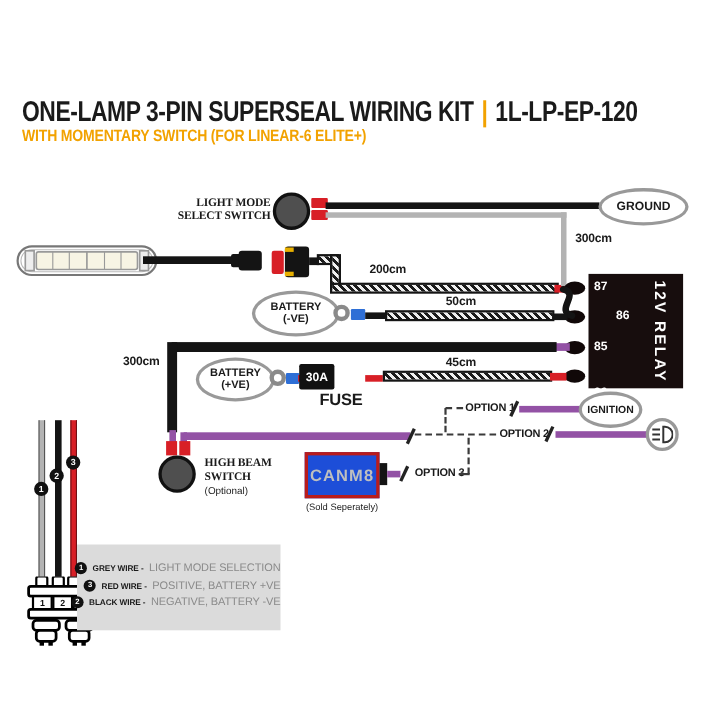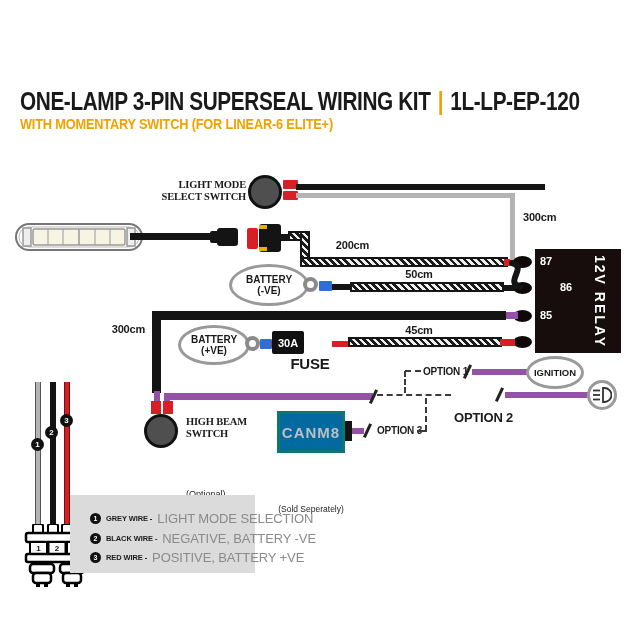--- a/index.html
+++ b/index.html
@@ -8,21 +8,21 @@
   .abs{position:absolute;}
   
   .title{top:86px;left:20px;white-space:nowrap;font-weight:bold;font-size:26px;
          letter-spacing:-.5px;transform:scaleX(.8);transform-origin:0 50%;display:flex;gap:9px;align-items:baseline;}
   .title .sep{color:var(--accent);}
   .subtitle{top:115px;left:20px;white-space:nowrap;font-weight:bold;font-size:15px;color:var(--accent);
             transform:scaleX(.85);transform-origin:0 50%;letter-spacing:-.2px;}
   
   .lbl{font-weight:bold;font-size:11px;letter-spacing:-.2px;white-space:nowrap;}
   .lbl-s{font-weight:bold;font-size:10.5px;line-height:11.5px;letter-spacing:-.2px;white-space:nowrap;font-family:Liberation Serif, serif;}
-  .note{font-size:9px;color:#222;font-weight:normal;margin-top:48px;}
+  .note{font-size:9px;color:#222;font-weight:normal;}
   .ctr{text-align:center;}
   .rgt{text-align:right;}
   
   .wire{background:var(--wire-black);}
   .w-grey{background:var(--wire-grey);}
   .w-red{background:var(--wire-red);}
   .w-purple{background:var(--wire-purple);}
   .w-blue{background:var(--crimp-blue);border-radius:1px;}
   .loom{border:2px solid #151515;background:repeating-linear-gradient(45deg,#efefef 0 2.5px,#1a1a1a 2.5px 5px);box-sizing:border-box;}
   
@@ -38,27 +38,27 @@
   
   .ring{border:4px solid #8a8a8a;background:#fff;border-radius:50%;box-sizing:border-box;}
   .cut{width:2.5px;height:15px;background:#222;transform:rotate(25deg);}
   .dash-h{border-top:2px dashed #3a3a3a;height:0;}
   .dash-v{border-left:2px dashed #3a3a3a;width:0;}
   .badge{width:13px;height:13px;border-radius:50%;background:#111;color:#fff;font-size:8px;font-weight:bold;
          display:flex;align-items:center;justify-content:center;}
   .switch-knob{background:#4f4f4f;border:3px solid #111;border-radius:50%;box-sizing:border-box;}
   
   .legend{background:var(--legend-bg);padding:16px 0 0 20px;box-sizing:border-box;display:flex;flex-direction:column;gap:4.5px;}
-  .legend-row{display:flex;align-items:center;gap:5px;}
+  .legend-row{display:flex;align-items:center;gap:5px;justify-content:flex-end;}
   .legend-row .badge{width:11px;height:11px;font-size:7px;flex:0 0 auto;}
   .legend-row b{font-size:7.5px;letter-spacing:-.1px;white-space:nowrap;}
-  .legend-row .desc{font-size:13px;color:#8a8a8a;letter-spacing:-.1px;white-space:nowrap;}
+  .legend-row .desc{font-size:10px;color:#8a8a8a;letter-spacing:-.1px;white-space:nowrap;}
   .fusebox{background:#111;border-radius:2px;color:#fff;font-weight:bold;font-size:11px;
            display:flex;align-items:center;justify-content:center;}
-  .canm8{background:#0369a1;border:3px solid #0f766e;box-sizing:border-box;display:flex;align-items:center;justify-content:center;
+  .canm8{background:#1d4ed8;border:3px solid #b91c1c;box-sizing:border-box;display:flex;align-items:center;justify-content:center;
          color:#bfbfbf;font-weight:bold;font-size:15px;letter-spacing:1px;}
 </style>
 </head>
 <body>
 
 <div id="canvas">
 
   <div class="abs title">
     <span>ONE-LAMP 3-PIN SUPERSEAL WIRING KIT</span>
     <span class="sep">|</span>
@@ -100,20 +100,21 @@
   </div>
   <div class="abs switch-knob" style="left:248px;top:175px;width:34px;height:34px;"></div>
   <div class="abs w-red" style="left:283px;top:180px;width:15px;height:9px;border-radius:1px;"></div>
   <div class="abs w-red" style="left:283px;top:191px;width:15px;height:9px;border-radius:1px;"></div>
 
   <div class="abs wire" style="left:296px;top:184px;width:249px;height:6px;"></div>
   <div class="abs w-grey" style="left:296px;top:193px;width:219px;height:5px;"></div>
   <div class="abs w-grey" style="left:510px;top:193px;width:5px;height:67px;"></div>
   <div class="abs lbl" style="left:523px;top:211px;">300cm</div>
 
+  <div class="abs oval" style="left:544px;top:171px;width:82px;height:34px;font-size:11px;">GROUND</div>
 
   <div class="abs relay" style="left:535px;top:249px;width:86px;height:104px;"></div>
   <div class="abs pin-lbl" style="left:540px;top:255px;">87</div>
   <div class="abs pin-lbl" style="left:540px;top:281px;margin-left:20px;">86</div>
   <div class="abs pin-lbl" style="left:540px;top:309px;">85</div>
   <div class="abs pin-lbl" style="left:540px;top:351px;">30</div>
   <div class="abs relay-name" style="left:586px;top:249px;width:28px;height:104px;">12V RELAY</div>
   <div class="abs pin-dot" style="left:513px;top:256px;width:19px;height:12px;"></div>
   <div class="abs pin-dot" style="left:513px;top:282px;width:19px;height:12px;"></div>
   <div class="abs pin-dot" style="left:513px;top:310px;width:19px;height:12px;"></div>
@@ -167,21 +168,21 @@
 
   <div class="abs cut" style="left:372px;top:389px;"></div>
   <div class="abs dash-v" style="left:404px;top:371px;height:22px;"></div>
   <div class="abs dash-h" style="left:405px;top:370px;width:16px;"></div>
   <div class="abs lbl" style="left:423px;top:366px;font-size:10px;">OPTION 1</div>
   <div class="abs cut" style="left:466px;top:364px;"></div>
   <div class="abs w-purple" style="left:472px;top:369px;width:55px;height:6px;"></div>
   <div class="abs oval" style="left:526px;top:356px;width:58px;height:33px;font-size:9.5px;">IGNITION</div>
 
   <div class="abs dash-h" style="left:377px;top:394px;width:74px;"></div>
-  <div class="abs lbl" style="left:454px;top:389px;font-size:13px;margin-top:21px;">OPTION 2</div>
+  <div class="abs lbl" style="left:454px;top:389px;font-size:10px;">OPTION 2</div>
   <div class="abs cut" style="left:498px;top:387px;"></div>
   <div class="abs w-purple" style="left:505px;top:392px;width:84px;height:6px;"></div>
   <div class="abs oval" style="left:587px;top:380px;width:30px;height:30px;">
     <svg width="20" height="18" viewBox="0 0 20 18">
       <line x1="1" y1="4.5" x2="8" y2="4.5" stroke="#333" stroke-width="1.8"></line>
       <line x1="1" y1="9" x2="8" y2="9" stroke="#333" stroke-width="1.8"></line>
       <line x1="1" y1="13.5" x2="8" y2="13.5" stroke="#333" stroke-width="1.8"></line>
       <path d="M 11 2 h 1.5 a 7 7 0 0 1 0 14 H 11 z" fill="none" stroke="#333" stroke-width="1.8"></path>
     </svg>
   </div>
@@ -224,24 +225,24 @@
     <rect x="54" y="59" width="4" height="4" fill="#000"></rect>
   </svg>
 
   <div class="abs legend" style="left:70px;top:495px;width:185px;height:78px;">
     <div class="legend-row">
       <div class="badge">1</div>
       <b>GREY WIRE -</b>
       <span class="desc">LIGHT MODE SELECTION</span>
     </div>
     <div class="legend-row">
+      <div class="badge">3</div>
+      <b>RED WIRE -</b>
+      <span class="desc">POSITIVE, BATTERY +VE</span>
+    </div>
+    <div class="legend-row">
       <div class="badge">2</div>
       <b>BLACK WIRE -</b>
       <span class="desc">NEGATIVE, BATTERY -VE</span>
     </div>
-    <div class="legend-row">
-      <div class="badge">3</div>
-      <b>RED WIRE -</b>
-      <span class="desc">POSITIVE, BATTERY +VE</span>
-    </div>
   </div>
 
 </div>
 
 </body></html>

